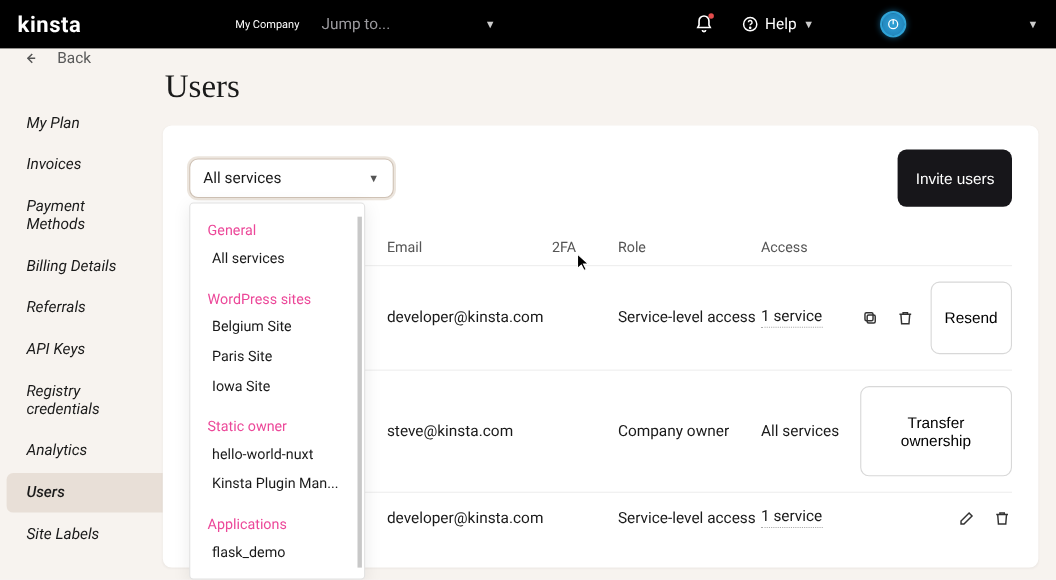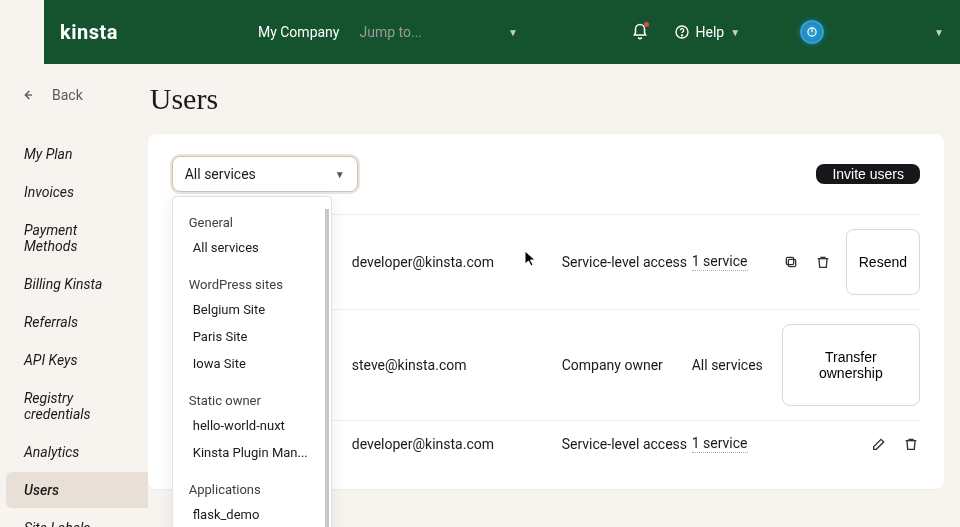--- a/index.html
+++ b/index.html
@@ -1,55 +1,55 @@
 <!DOCTYPE html>
 <html><head>
 <meta charset="utf-8">
 <style>
   * { box-sizing: border-box; margin: 0; padding: 0; }
   html, body { width: 960px; height: 527px; font-family: -apple-system, BlinkMacSystemFont, "Segoe UI", Roboto, sans-serif; background: #f7f3ef; overflow: hidden; color: #1a1a1a; }
   
-  .topbar { height: 64px; background: #14532d; display: flex; align-items: center; padding: 0 16px; gap: 20px; color: #fff; margin-left: 44px; }
+  .topbar { height: 44px; background: #000000; display: flex; align-items: center; padding: 0 16px; gap: 20px; color: #fff; }
   .logo { font-weight: 700; font-size: 20px; letter-spacing: 0.5px; }
   .spacer-sm { width: 100px; }
-  .company { font-size: 14px; color: #fff; }
+  .company { font-size: 10px; color: #fff; }
   .jump { font-size: 14px; color: #9b9a9e; display: flex; align-items: center; gap: 86px; }
   .jump .chev { font-size: 10px; color: #ccc; }
   .topbar .grow { flex: 1; }
   .icon-btn { width: 28px; height: 28px; display: inline-flex; align-items: center; justify-content: center; border-radius: 6px; cursor: pointer; position: relative; }
   .bell-dot { position: absolute; top: 4px; right: 5px; width: 5px; height: 5px; background: #e24c4c; border-radius: 50%; }
   .help { display: flex; align-items: center; gap: 6px; font-size: 14px; cursor: pointer; }
   .avatar { width: 24px; height: 24px; border-radius: 50%; background: radial-gradient(circle at center, #2fa2d6 0%, #1d7cb5 100%); border: 2px solid #2fa2d6; display: inline-flex; align-items: center; justify-content: center; box-shadow: 0 0 6px rgba(30,140,200,0.6); }
   .avatar svg { width: 14px; height: 14px; }
   .top-sep { width: 20px; }
 
   
   .main { display: flex; height: calc(527px - 64px); }
-  .sidebar { width: 190px; padding-top: 22px; }
+  .sidebar { width: 190px; }
   .back { display: flex; align-items: center; gap: 14px; padding: 0 18px 18px 18px; color: #5a5a5a; font-size: 14px; cursor: pointer; }
   .back .arrow-box { width: 20px; height: 18px; display: inline-flex; align-items: center; justify-content: center; }
   .nav-item { padding: 10px 18px; font-size: 14px; color: #1a1a1a; cursor: pointer; border-radius: 6px 0 0 6px; margin: 2px 0 2px 6px; font-style: italic; }
   .nav-item.active { background: #e8dfd7; font-weight: 500; }
   .nav-gap { height: 12px; }
 
   .content { flex: 1; padding: 18px 16px 0 0; }
   .page-title { font-family: Georgia, "Times New Roman", serif; font-size: 30px; font-weight: 500; margin-bottom: 18px; margin-left: 2px; }
   .panel { background: #fff; border-radius: 8px; padding: 22px 24px; min-height: 300px; box-shadow: 0 1px 2px rgba(0,0,0,0.04); }
 
   .panel-top { display: flex; justify-content: space-between; align-items: center; margin-bottom: 22px; }
   .dropdown-wrap { position: relative; }
   .dropdown-btn { width: 186px; height: 36px; border: 1px solid #cfc2b5; border-radius: 8px; background: #fff; display: flex; align-items: center; justify-content: space-between; padding: 0 12px; font-size: 14px; cursor: pointer; box-shadow: 0 0 0 2px rgba(180,150,120,0.25); }
   .dropdown-btn .chev { font-size: 10px; color: #555; }
   .dropdown-panel { position: absolute; top: 40px; left: 0; width: 160px; background: #fff; border: 1px solid #e2e2e2; border-radius: 4px; box-shadow: 0 4px 16px rgba(0,0,0,0.08); padding: 12px 0 10px 0; z-index: 20; }
   .dropdown-scroll { border-right: 4px solid #c8c8c8; margin-right: 2px; }
-  .dd-group { font-size: 13px; color: #404040; padding: 6px 16px 4px 16px; }
+  .dd-group { font-size: 13px; color: #ec4899; padding: 6px 16px 4px 16px; }
   .dd-item { font-size: 13px; color: #1a1a1a; padding: 6px 16px 6px 20px; cursor: pointer; white-space: nowrap; overflow: hidden; text-overflow: ellipsis; }
   .dd-gap { height: 10px; }
 
-  .invite-btn { background: #17161a; color: #fff; border: none; border-radius: 8px; height: 20px; padding: 0 16px; font-size: 14px; cursor: pointer; }
+  .invite-btn { background: #17161a; color: #fff; border: none; border-radius: 8px; height: 52px; padding: 0 16px; font-size: 14px; cursor: pointer; }
 
   .table { width: 100%; }
   .thead { display: grid; grid-template-columns: 180px 150px 60px 130px 90px 1fr; font-size: 13px; color: #555; padding: 8px 0; }
   .trow { display: grid; grid-template-columns: 180px 150px 60px 130px 90px 1fr; align-items: center; font-size: 14px; color: #1a1a1a; padding: 14px 0; border-top: 1px solid #eee; }
   .access-link { border-bottom: 1px dotted #aaa; padding-bottom: 1px; display: inline-block; }
   .row-actions { display: flex; align-items: center; justify-content: flex-end; gap: 14px; }
   .small-icon { width: 18px; height: 18px; display: inline-flex; align-items: center; justify-content: center; cursor: pointer; color: #333; }
   .pill { border: 1px solid #d8d8d8; background: #fff; border-radius: 8px; padding: 24px 12px; font-size: 14px; cursor: pointer; }
 
   .cursor { position: absolute; left: 376px; top: 186px; z-index: 30; pointer-events: none; }
@@ -102,21 +102,21 @@
             <path d="M8 12h10"></path>
           </svg>
       </span>
       <span>Back</span>
     </div>
     <div class="nav-gap"></div>
     <div id="nav-list">
         <div class="nav-item">My Plan</div>
         <div class="nav-item">Invoices</div>
         <div class="nav-item">Payment Methods</div>
-        <div class="nav-item">Billing Kinsta</div>
+        <div class="nav-item">Billing Details</div>
         <div class="nav-item">Referrals</div>
         <div class="nav-item">API Keys</div>
         <div class="nav-item">Registry credentials</div>
         <div class="nav-item">Analytics</div>
         <div class="nav-item active">Users</div>
         <div class="nav-item">Site Labels</div>
       </div>
   </div>
 
   <div class="content" style="position:relative;">
@@ -144,20 +144,28 @@
                 <div class="dd-gap"></div>
                 <div class="dd-group">Applications</div>
                 <div class="dd-item">flask_demo</div>
               </div>
           </div>
         </div>
         <button class="invite-btn">Invite users</button>
       </div>
 
       <div class="table">
+        <div class="thead">
+          <div>Name</div>
+          <div>Email</div>
+          <div>2FA</div>
+          <div>Role</div>
+          <div>Access</div>
+          <div></div>
+        </div>
         <div id="tbody">
             <div class="trow">
               <div></div>
               <div>developer@kinsta.com</div>
               <div></div>
               <div>Service-level access</div>
               <div><span class="access-link">1 service</span></div>
               <div class="row-actions">
                 <span class="small-icon">
                   <svg viewBox="0 0 24 24" width="16" height="16" fill="none" stroke="#333" stroke-width="2">

